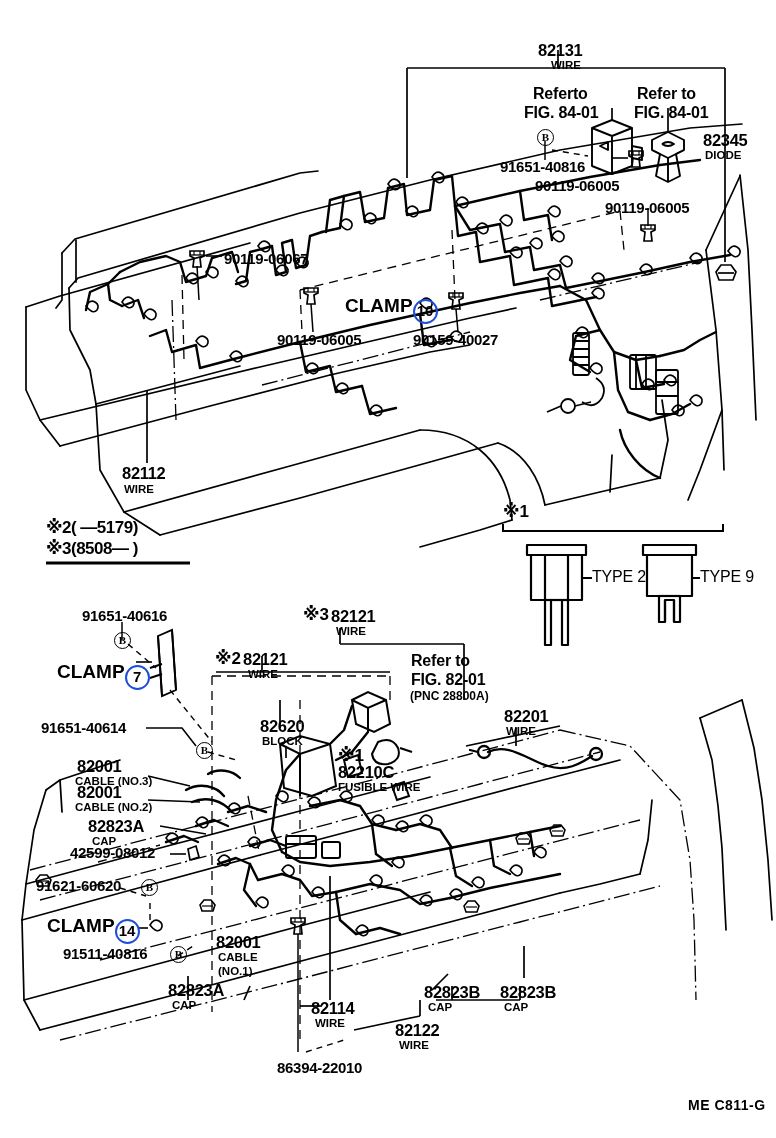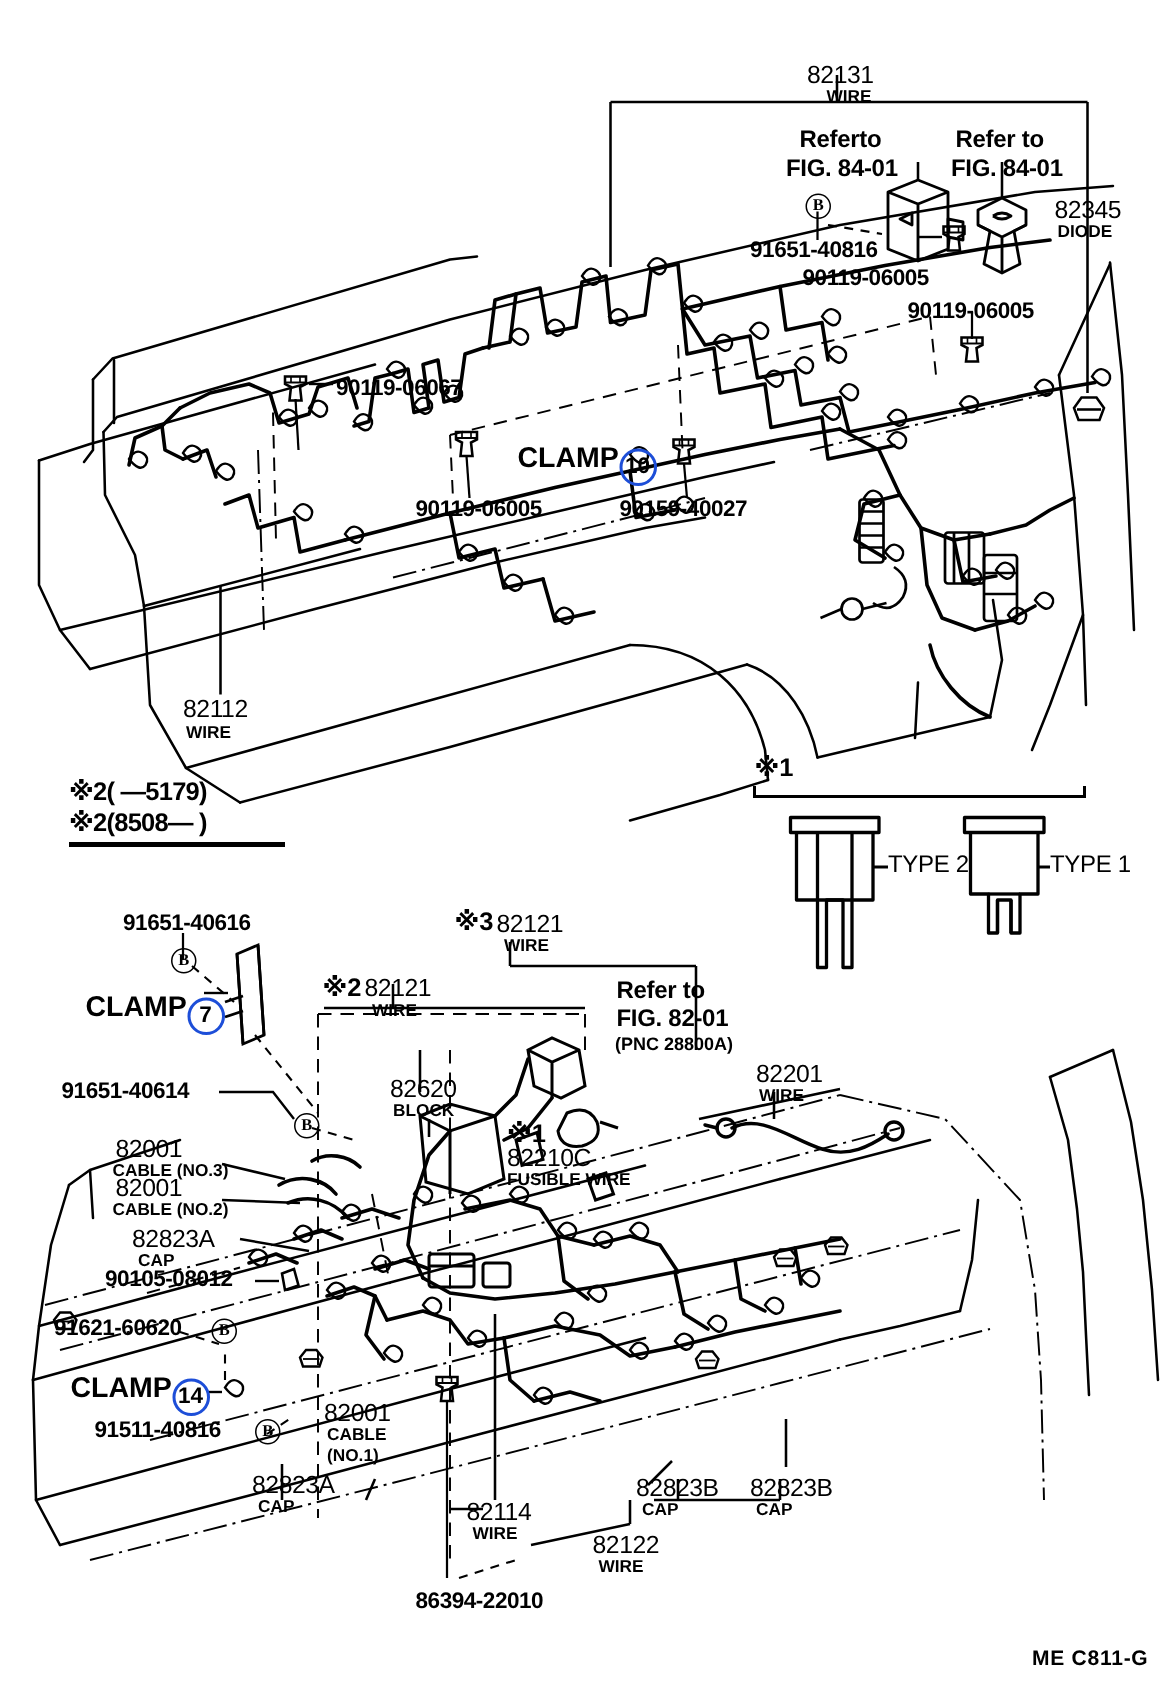--- a/index.html
+++ b/index.html
@@ -2,21 +2,21 @@
 <html><head>
 <meta charset="utf-8">
 <title>Parts Diagram</title>
 <style>
   html,body{margin:0;padding:0;background:#fff;}
   body{width:776px;height:1138px;position:relative;overflow:hidden;
        font-family:"Liberation Sans","DejaVu Sans",sans-serif;color:#000;}
   #sheet{position:absolute;left:0;top:0;width:776px;height:1138px;}
   svg.art{position:absolute;left:0;top:0;width:776px;height:1138px;}
   .lbl{position:absolute;white-space:nowrap;line-height:1.0;}
-  .pn{font-size:16.5px;font-weight:normal;letter-spacing:-0.3px;}
+  .pn{font-size:16.5px;font-weight:bold;letter-spacing:-0.3px;}
   .pn-s{font-size:15px;font-weight:bold;letter-spacing:-0.3px;}
   .sub{font-size:11.5px;font-weight:bold;letter-spacing:0px;}
   .refer{font-size:16px;font-weight:bold;letter-spacing:-0.2px;}
   .refer2{font-size:12px;font-weight:bold;}
   .clampw{font-size:19px;font-weight:bold;letter-spacing:0px;}
   .note{font-size:17px;font-weight:bold;letter-spacing:-0.5px;}
   .type{font-size:16px;letter-spacing:-0.2px;}
   .wm{font-size:14px;font-weight:bold;letter-spacing:0.5px;}
   .kome{font-size:17px;font-weight:bold;}
   .circ{display:inline-block;border:2px solid #1d4ed8;border-radius:50%;
@@ -474,25 +474,25 @@
 <div class="lbl pn-s" style="left:224px;top:251px;">90119-06067</div>
 <div class="lbl pn-s" style="left:277px;top:332px;">90119-06005</div>
 <div class="lbl pn-s" style="left:413px;top:332px;">90159-40027</div>
 
 <div class="lbl clampw" style="left:345px;top:296px;"><span>CLAMP</span><span class="circ">10</span></div>
 
 <div class="lbl pn" style="left:122px;top:465px;">82112</div>
 <div class="lbl sub" style="left:124px;top:484px;">WIRE</div>
 
 <div class="lbl note" style="left:46px;top:519px;">※2(          —5179)</div>
-<div class="lbl note" style="left:46px;top:540px;">※2(8508—        )</div>
+<div class="lbl note" style="left:46px;top:540px;">※3(8508—        )</div>
 
 <div class="lbl kome" style="left:503px;top:503px;">※1</div>
 <div class="lbl type" style="left:592px;top:569px;">TYPE 2</div>
-<div class="lbl type" style="left:700px;top:569px;">TYPE 1</div>
+<div class="lbl type" style="left:700px;top:569px;">TYPE 9</div>
 
 <div class="lbl pn-s" style="left:82px;top:608px;">91651-40616</div>
 <div class="bcirc" style="left:114px;top:632px;">B</div>
 
 <div class="lbl clampw" style="left:57px;top:662px;"><span>CLAMP</span><span class="circ">7</span></div>
 
 <div class="lbl kome" style="left:303px;top:606px;">※3</div>
 <div class="lbl pn" style="left:331px;top:608px;">82121</div>
 <div class="lbl sub" style="left:336px;top:626px;">WIRE</div>
 
@@ -519,21 +519,21 @@
 
 <div class="lbl pn" style="left:77px;top:758px;">82001</div>
 <div class="lbl sub" style="left:75px;top:776px;">CABLE (NO.3)</div>
 
 <div class="lbl pn" style="left:77px;top:784px;">82001</div>
 <div class="lbl sub" style="left:75px;top:802px;">CABLE (NO.2)</div>
 
 <div class="lbl pn" style="left:88px;top:818px;">82823A</div>
 <div class="lbl sub" style="left:92px;top:836px;">CAP</div>
 
-<div class="lbl pn-s" style="left:70px;top:845px;">90105-08012</div>
+<div class="lbl pn-s" style="left:70px;top:845px;">42599-08012</div>
 <div class="lbl pn-s" style="left:36px;top:878px;">91621-60620</div>
 <div class="bcirc" style="left:141px;top:879px;">B</div>
 
 <div class="lbl clampw" style="left:47px;top:916px;"><span>CLAMP</span><span class="circ">14</span></div>
 
 <div class="lbl pn-s" style="left:63px;top:946px;">91511-40816</div>
 <div class="bcirc" style="left:170px;top:946px;">B</div>
 
 <div class="lbl pn" style="left:216px;top:934px;">82001</div>
 <div class="lbl sub" style="left:218px;top:952px;">CABLE</div>

